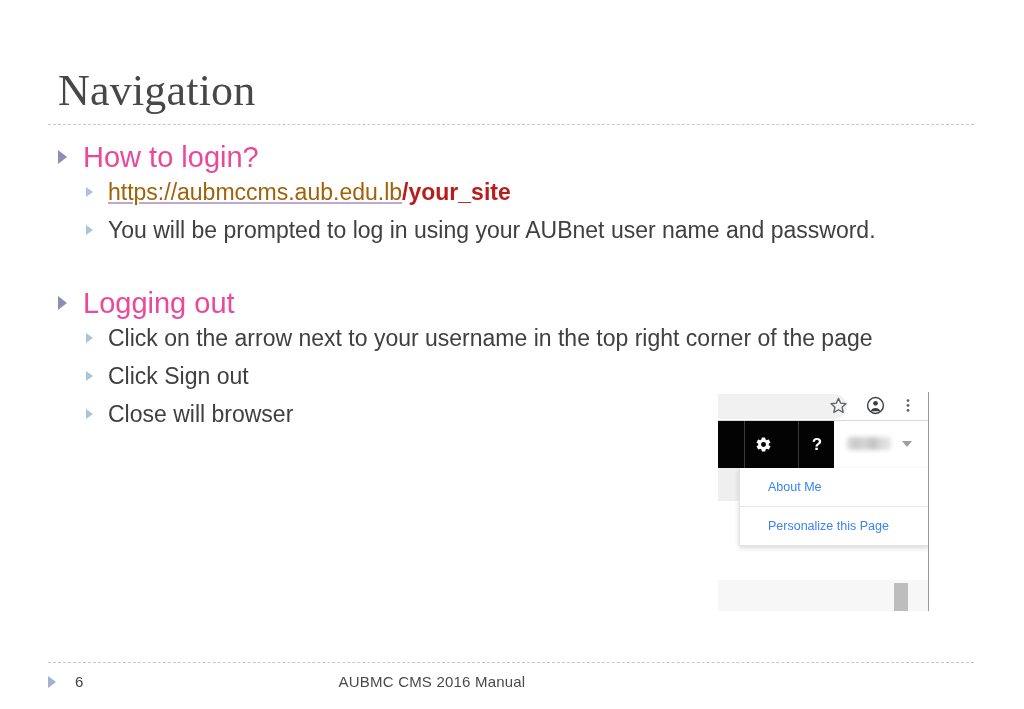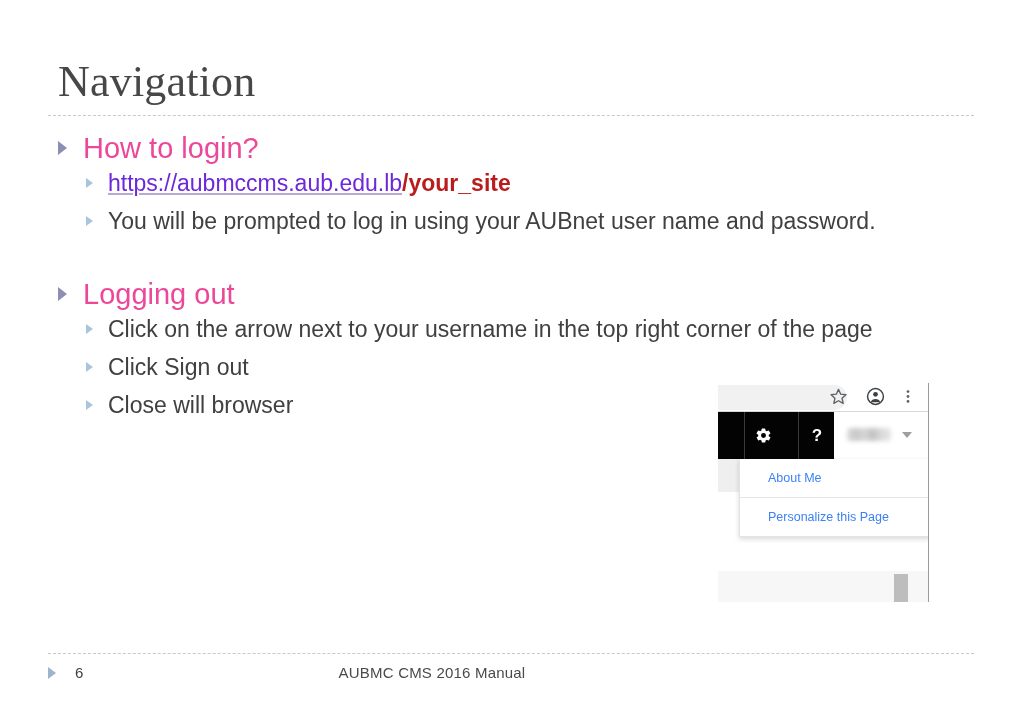--- a/index.html
+++ b/index.html
@@ -13,20 +13,21 @@
     position: relative;
     overflow: hidden;
     font-family: "Liberation Sans", sans-serif;
     -webkit-font-smoothing: antialiased;
   }
 
   .slide {
     position: absolute;
     inset: 0;
     background: #ffffff;
+    margin-top: 9px;
   }
 
   
   .slide-title {
     position: absolute;
     left: 58px;
     top: 56px;
     font-family: "Liberation Serif", "DejaVu Serif", serif;
     font-size: 44px;
     line-height: 52px;
@@ -95,21 +96,21 @@
     line-height: 31px;
     color: #404040;
     font-weight: 400;
   }
 
   .row.lvl2 { margin-bottom: 7px; }
 
   .gap-block { height: 32px; }
 
   a.link {
-    color: #6d28d9;
+    color: #a16207;
     text-decoration: underline;
     text-decoration-color: #b8aad1;
   }
   .plainpart { color: #b91c1c; font-weight: bold; }
 
   
   .shot {
     position: absolute;
     left: 718px;
     top: 383px;

